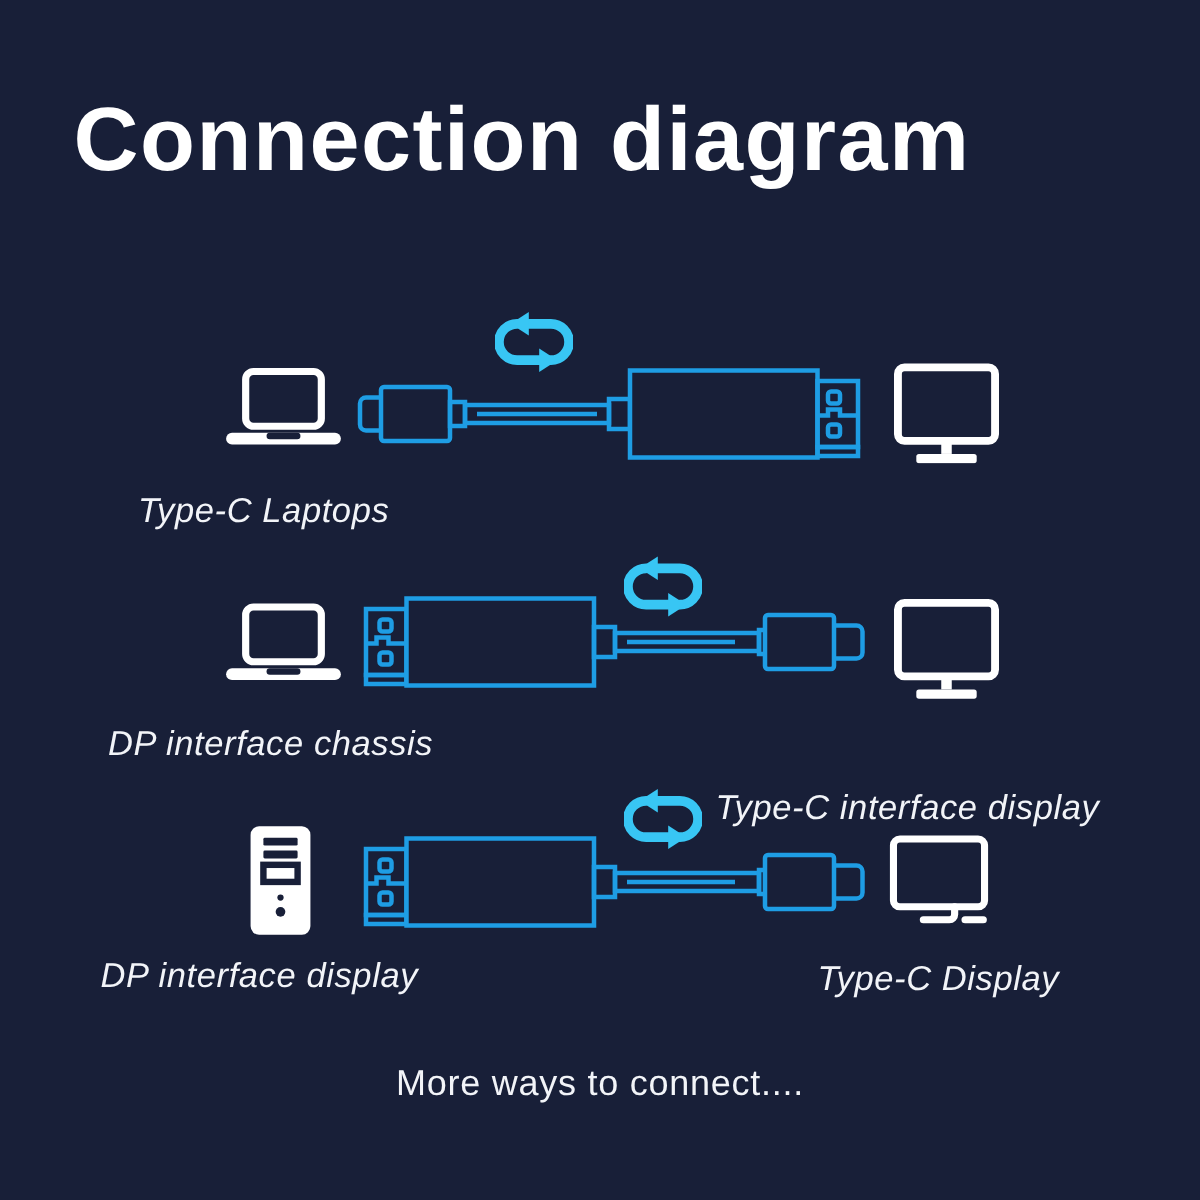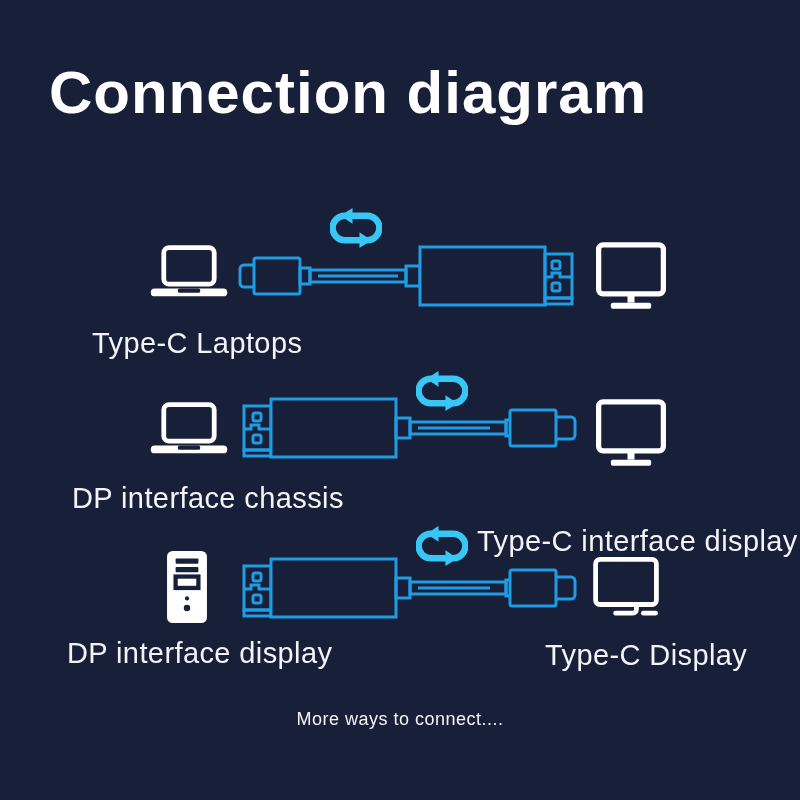--- a/index.html
+++ b/index.html
@@ -20,28 +20,29 @@
   }
   .title{
     position:absolute;top:58px;left:0;width:696px;
     text-align:center;
     font-size:60px;font-weight:bold;
     color:#ffffff;letter-spacing:1px;
   }
   .abs{position:absolute;}
   .label{
     position:absolute;
-    font-size:29px;letter-spacing:.4px;
+    font-size:23px;letter-spacing:.4px;
     color:var(--text);
     white-space:nowrap;
+    font-style:italic;
   }
   .footer{
     position:absolute;top:709px;left:0;width:800px;
     text-align:center;
-    font-size:18px;letter-spacing:.5px;
+    font-size:24px;letter-spacing:.5px;
     color:var(--text);
   }
   svg{display:block;}
 </style>
 </head>
 <body>
 
 <div class="stage">
 
   <h1 class="title">Connection diagram</h1>

